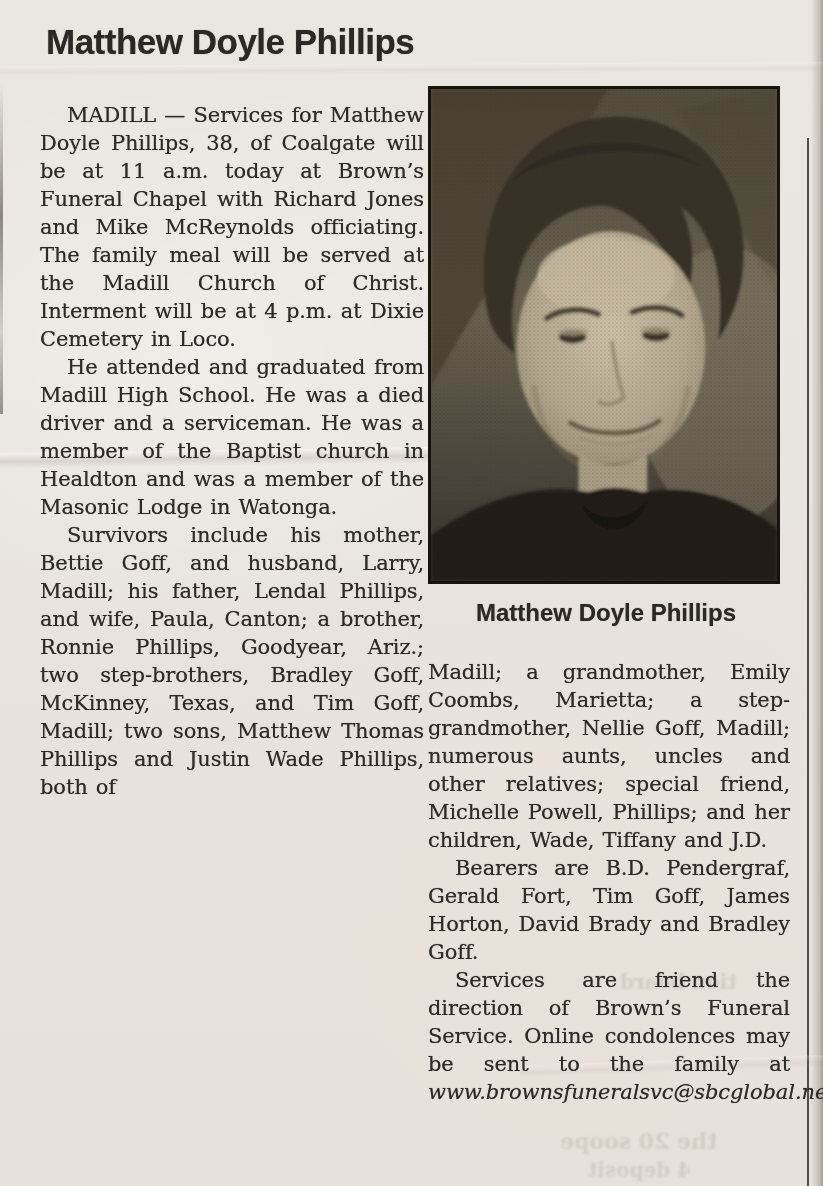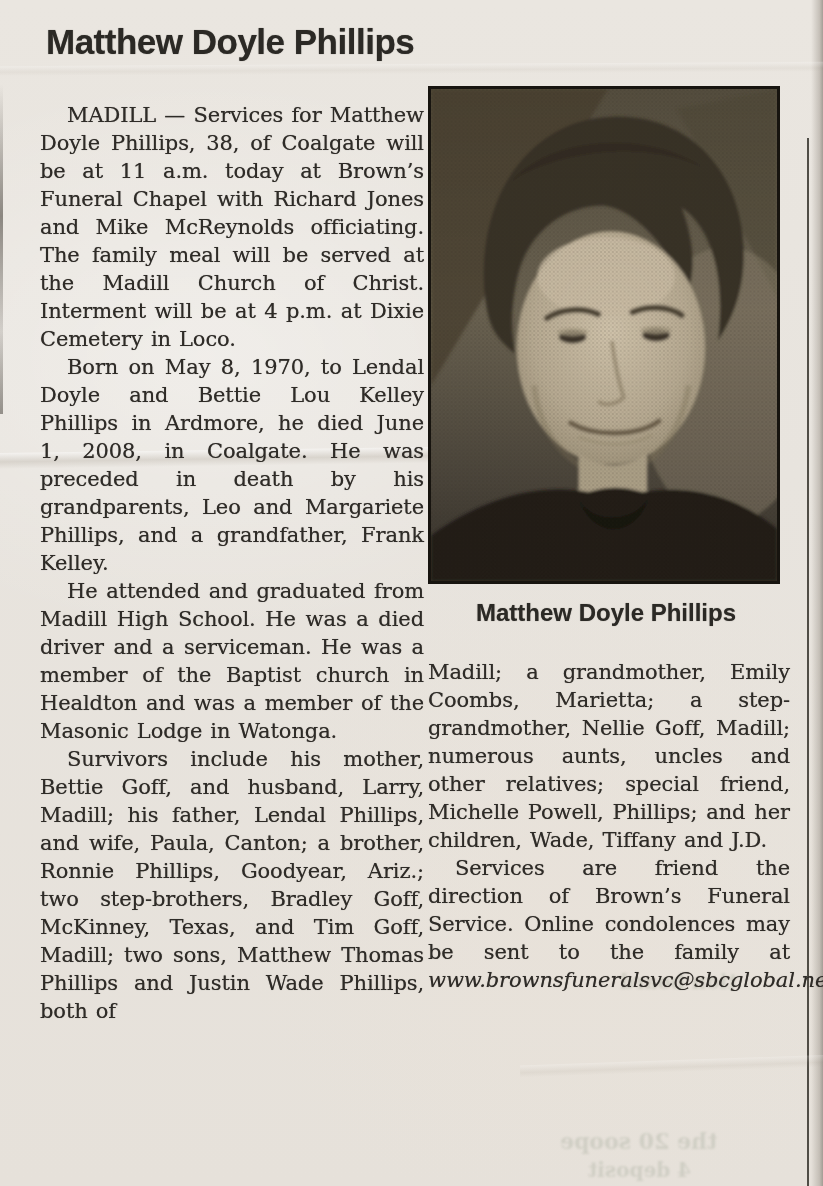--- a/index.html
+++ b/index.html
@@ -74,21 +74,20 @@
   <div class="crease-bottom"></div>
 
   <span class="ghost g1">tion board</span>
   <span class="ghost g2">the 20 soope</span>
   <span class="ghost g3">4 deposit</span>
 
   <div class="headline">Matthew Doyle Phillips</div>
 
   <div class="column col-left">
     <p>MADILL — Services for Matthew Doyle Phillips, 38, of Coalgate will be at 11 a.m. today at Brown’s Funeral Chapel with Richard Jones and Mike McReynolds officiating. The family meal will be served at the Madill Church of Christ. Interment will be at 4 p.m. at Dixie Cemetery in Loco.</p>
-    <p>Born on May 8, 1970, to Lendal Doyle and Bettie Lou Kelley Phillips in Ardmore, he died June 1, 2008, in Coalgate. He was preceded in death by his grandparents, Leo and Margariete Phillips, and a grandfather, Frank Kelley.</p>
     <p>He attended and graduated from Madill High School. He was a died driver and a serviceman. He was a member of the Baptist church in Healdton and was a member of the Masonic Lodge in Watonga.</p>
     <p>Survivors include his mother, Bettie Goff, and husband, Larry, Madill; his father, Lendal Phillips, and wife, Paula, Canton; a brother, Ronnie Phillips, Goodyear, Ariz.; two step-brothers, Bradley Goff, McKinney, Texas, and Tim Goff, Madill; two sons, Matthew Thomas Phillips and Justin Wade Phillips, both of</p>
   </div>
 
   <div class="photo-frame">
     <svg viewBox="0 0 352 498" preserveAspectRatio="none">
       <defs>
         <linearGradient id="bgGrad" x1="0" y1="0" x2="0" y2="1">
           <stop offset="0" stop-color="#544d3e"></stop>
           <stop offset="0.45" stop-color="#6a6251"></stop>
@@ -141,16 +140,17 @@
         <path d="M150,415 C165,440 205,440 222,413 C210,455 165,458 150,415 Z" fill="#171511"></path>
       </g>
       <rect width="352" height="498" fill="url(#dots)" opacity="0.18"></rect>
     </svg>
   </div>
 
   <div class="photo-caption">Matthew Doyle Phillips</div>
 
   <div class="column col-right">
     <p class="no-indent">Madill; a grandmother, Emily Coombs, Marietta; a step-grandmother, Nellie Goff, Madill; numerous aunts, uncles and other relatives; special friend, Michelle Powell, Phillips; and her children, Wade, Tiffany and J.D.</p>
+    <p>Bearers are B.D. Pendergraf, Gerald Fort, Tim Goff, James Horton, David Brady and Bradley Goff.</p>
     <p><span>Services are friend the direction of Brown’s Funeral Service. Online condolences may be sent to the family at </span><span class="italic">www.brownsfuneralsvc@sbcglobal.net.</span></p>
   </div>
 
 </div>
 
 </body></html>

